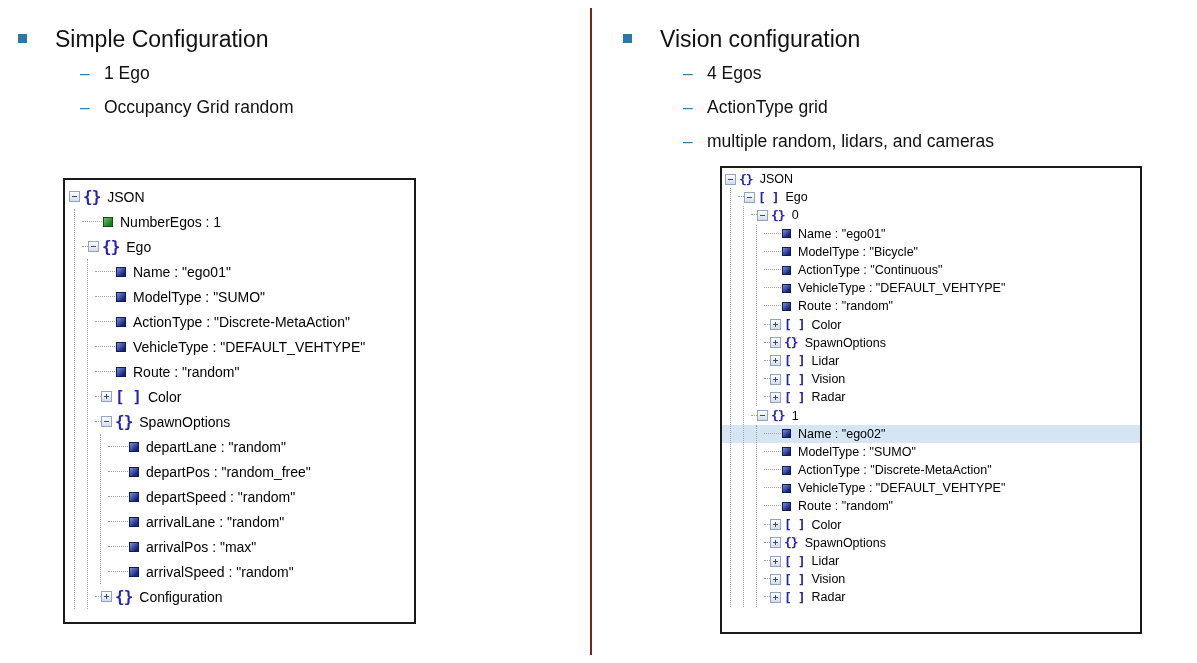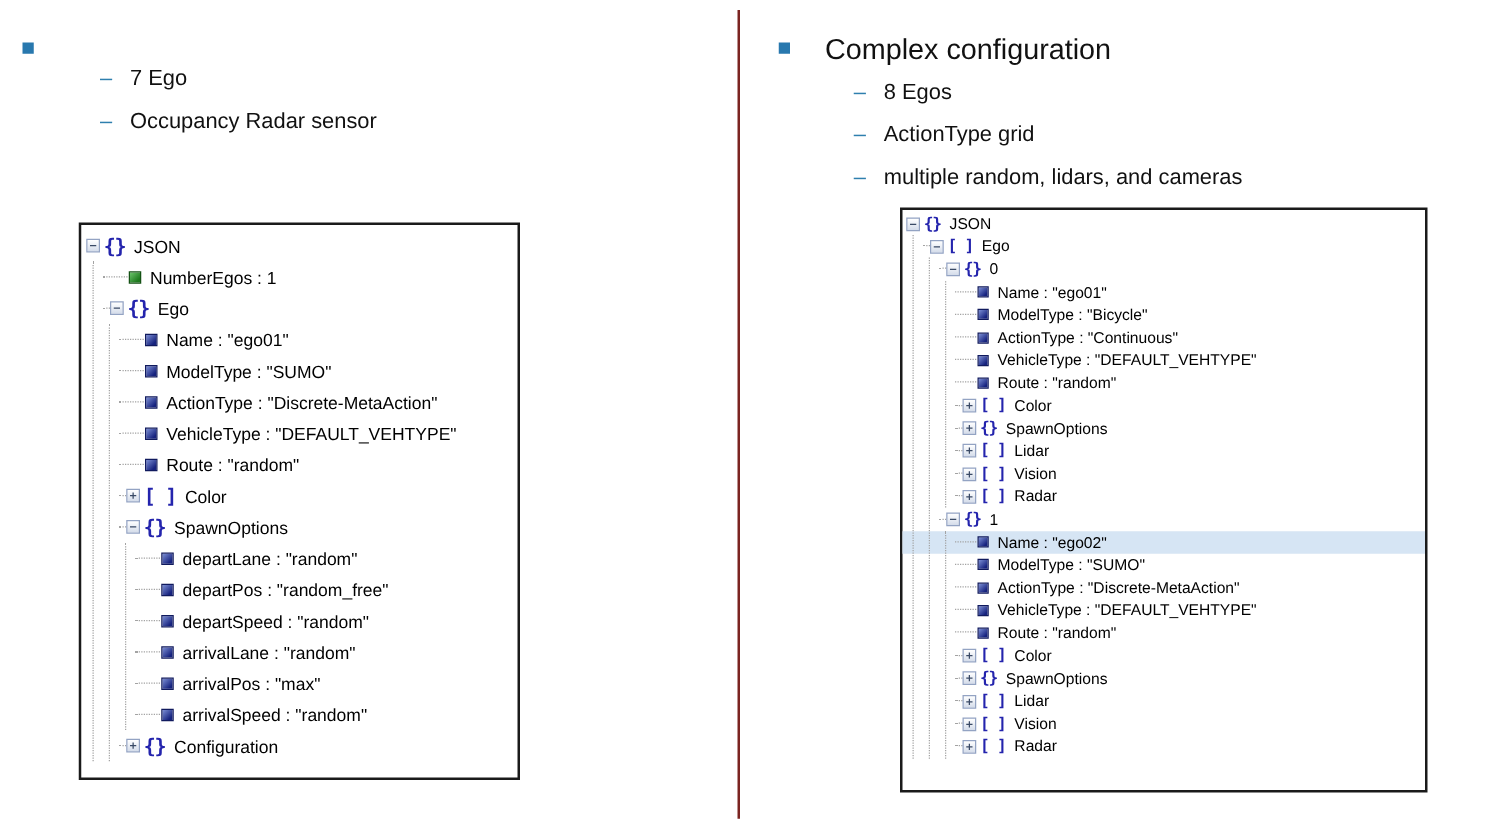--- a/index.html
+++ b/index.html
@@ -44,42 +44,43 @@
     background:linear-gradient(135deg,#7d90d6 0%,#16227e 80%);border:1px solid #101a5e;box-sizing:border-box;}
   .sq.green{background:linear-gradient(135deg,#6cc46c 0%,#1e7a1e 80%);border-color:#145214;}
   .lbl{margin-left:6px;color:#000;text-align:right;}
 </style>
 </head>
 <body>
 
 <div class="col-header left">
   <div class="title-row">
     <span class="bullet-sq"></span>
+    <span class="title-text">Simple Configuration</span>
   </div>
   <div class="sub-list" id="left-bullets">
       <div class="sub-item">
         <span class="dash">–</span>
-        <span>7 Ego</span>
-      </div>
-      <div class="sub-item">
-        <span class="dash">–</span>
-        <span>Occupancy Radar sensor</span>
+        <span>1 Ego</span>
+      </div>
+      <div class="sub-item">
+        <span class="dash">–</span>
+        <span>Occupancy Grid random</span>
       </div>
     </div>
 </div>
 
 <div class="col-header right">
   <div class="title-row">
     <span class="bullet-sq"></span>
-    <span class="title-text">Complex configuration</span>
+    <span class="title-text">Vision configuration</span>
   </div>
   <div class="sub-list" id="right-bullets">
       <div class="sub-item">
         <span class="dash">–</span>
-        <span>8 Egos</span>
+        <span>4 Egos</span>
       </div>
       <div class="sub-item">
         <span class="dash">–</span>
         <span>ActionType grid</span>
       </div>
       <div class="sub-item">
         <span class="dash">–</span>
         <span>multiple random, lidars, and cameras</span>
       </div>
     </div>

